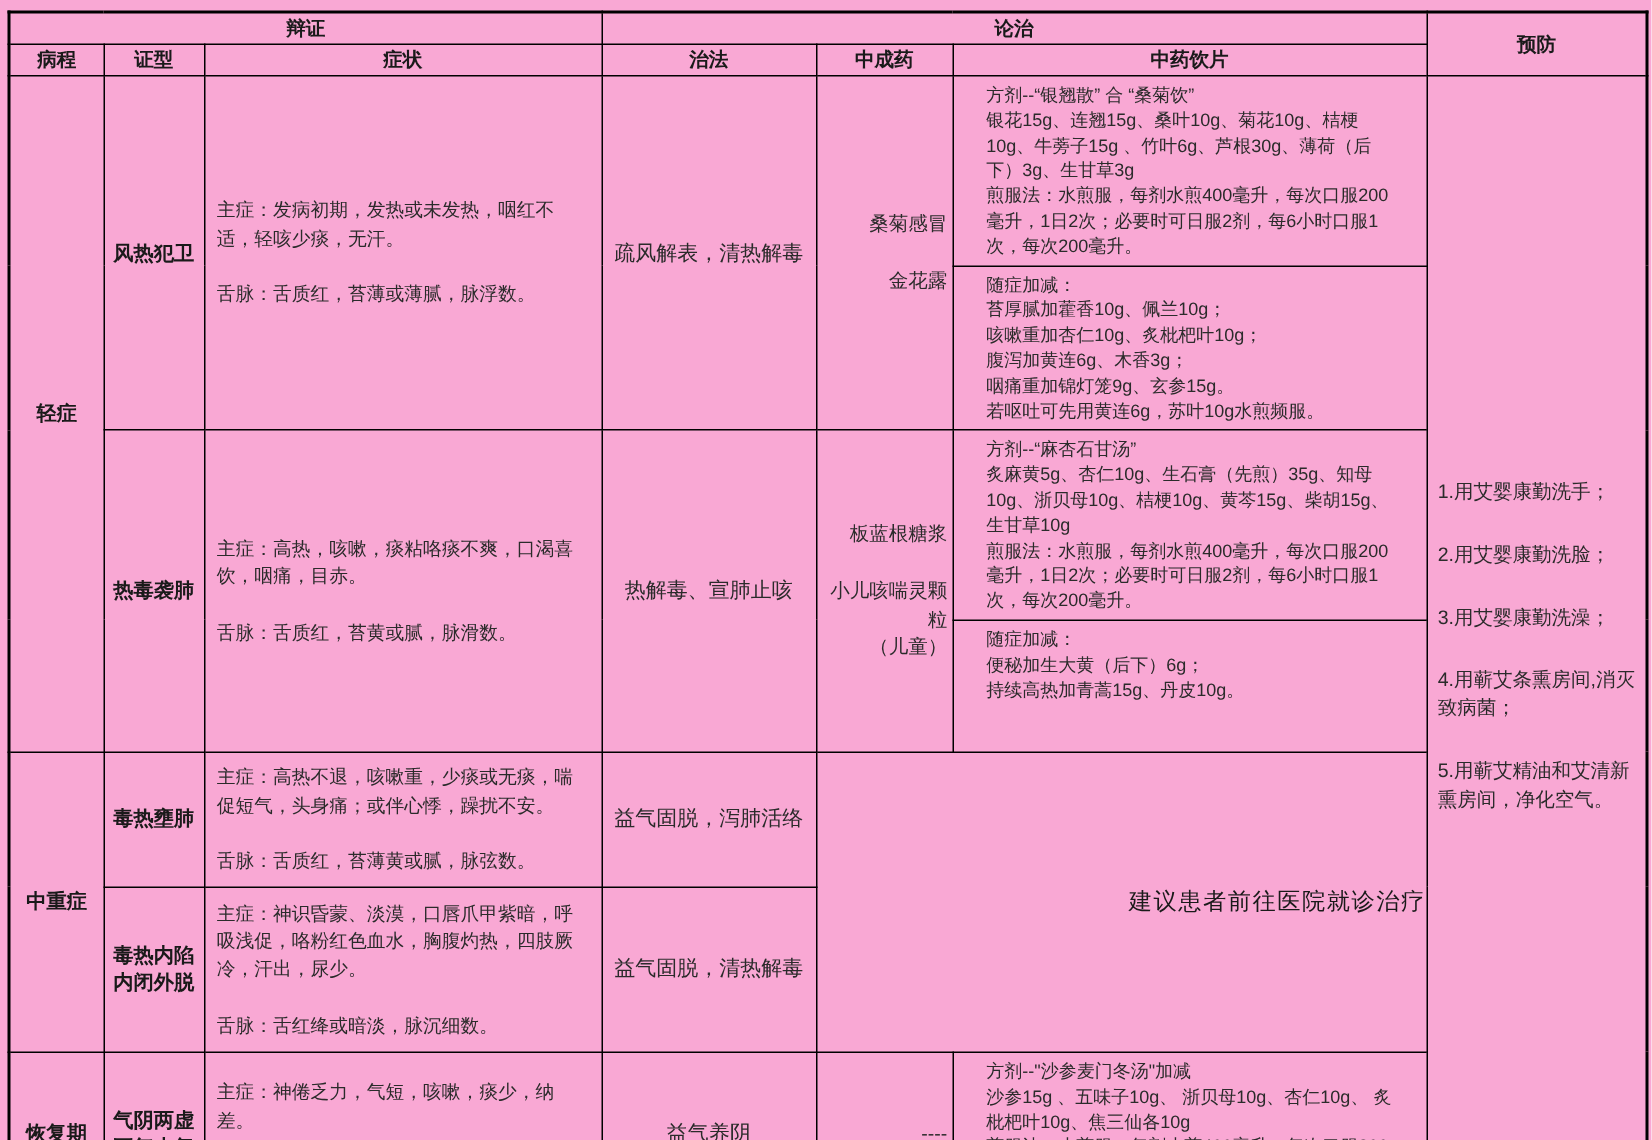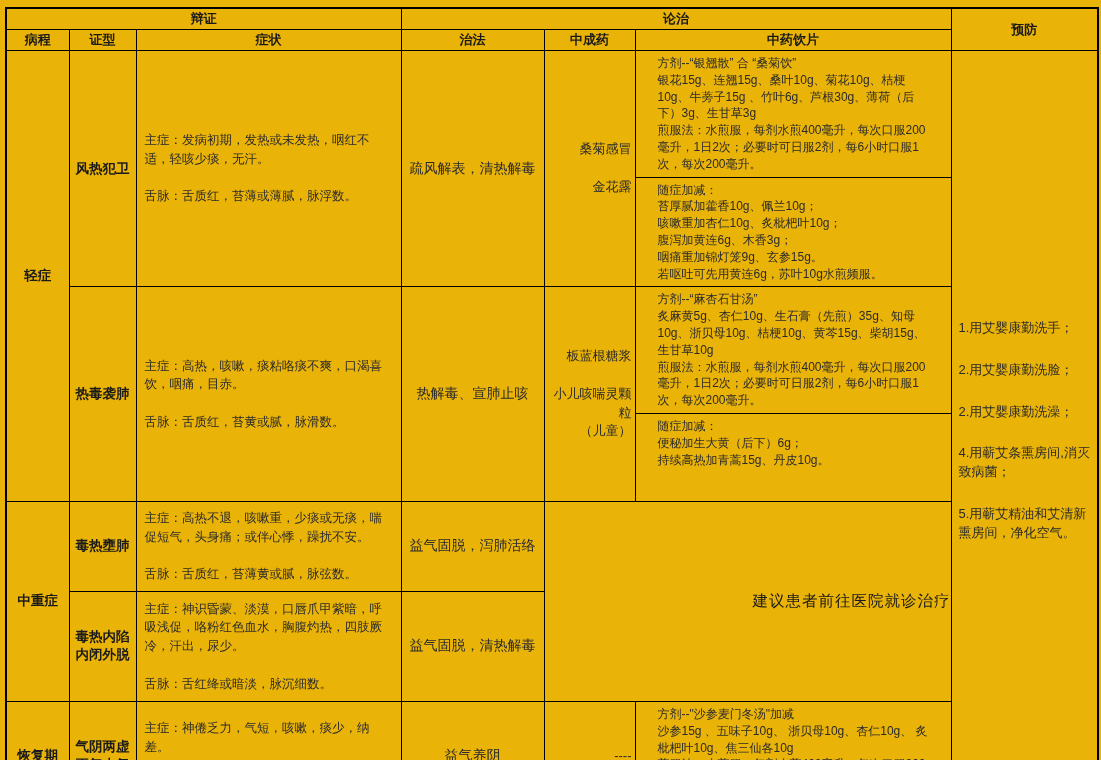--- a/index.html
+++ b/index.html
@@ -1,21 +1,21 @@
 <!DOCTYPE html>
 <html lang="zh"><head>
 <meta charset="utf-8">
 <style>
   * { box-sizing: border-box; margin: 0; padding: 0; }
   html, body { background: #ffffff; }
   .page {
     position: relative;
     width: 1101px;
     height: 760px;
-    background: #eab308;
+    background: #f9a8d4;
     font-family: "Liberation Sans", "DejaVu Sans", sans-serif;
     color: #2b2b2b;
     overflow: hidden;
   }
   table.tcm {
     position: absolute;
     left: 5px;
     top: 7px;
     width: 1092px;
     border-collapse: collapse;
@@ -136,21 +136,21 @@
         <td class="method" rowspan="2">疏风解表，清热解毒</td>
         <td class="patent" rowspan="2">桑菊感冒
 
 金花露</td>
         <td class="herbal">方剂--“银翘散” 合 “桑菊饮”
 银花15g、连翘15g、桑叶10g、菊花10g、桔梗10g、牛蒡子15g 、竹叶6g、芦根30g、薄荷（后下）3g、生甘草3g
 煎服法：水煎服，每剂水煎400毫升，每次口服200毫升，1日2次；必要时可日服2剂，每6小时口服1次，每次200毫升。</td>
         <td class="prevention" rowspan="7">
           <div class="prev-item">1.用艾婴康勤洗手；</div>
           <div class="prev-item">2.用艾婴康勤洗脸；</div>
-          <div class="prev-item">2.用艾婴康勤洗澡；</div>
+          <div class="prev-item">3.用艾婴康勤洗澡；</div>
           <div class="prev-item">4.用蕲艾条熏房间,消灭致病菌；</div>
           <div class="prev-item">5.用蕲艾精油和艾清新熏房间，净化空气。</div>
         </td>
       </tr>
       <tr style="height:106px">
         <td class="herbal">随症加减：
 苔厚腻加藿香10g、佩兰10g；
 咳嗽重加杏仁10g、炙枇杷叶10g；
 腹泻加黄连6g、木香3g；
 咽痛重加锦灯笼9g、玄参15g。

